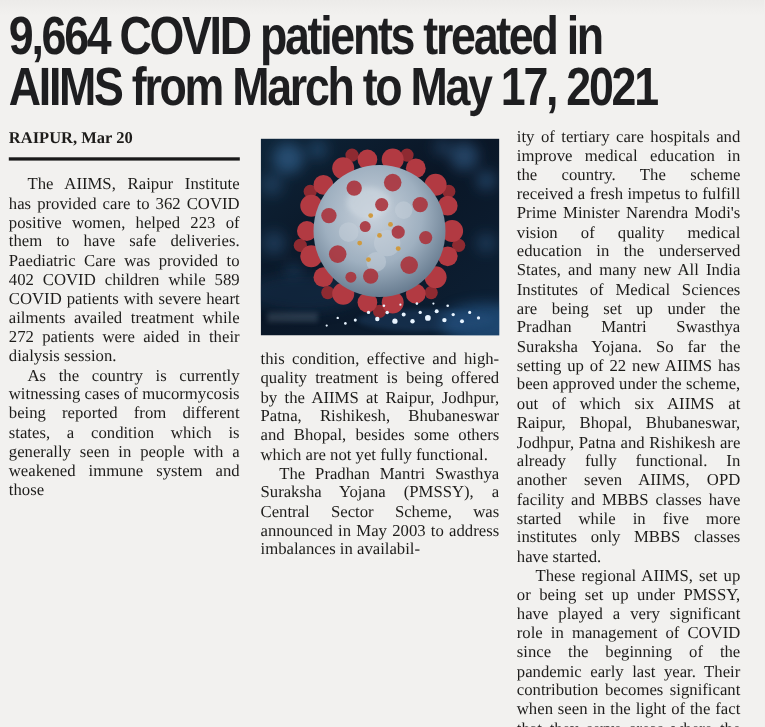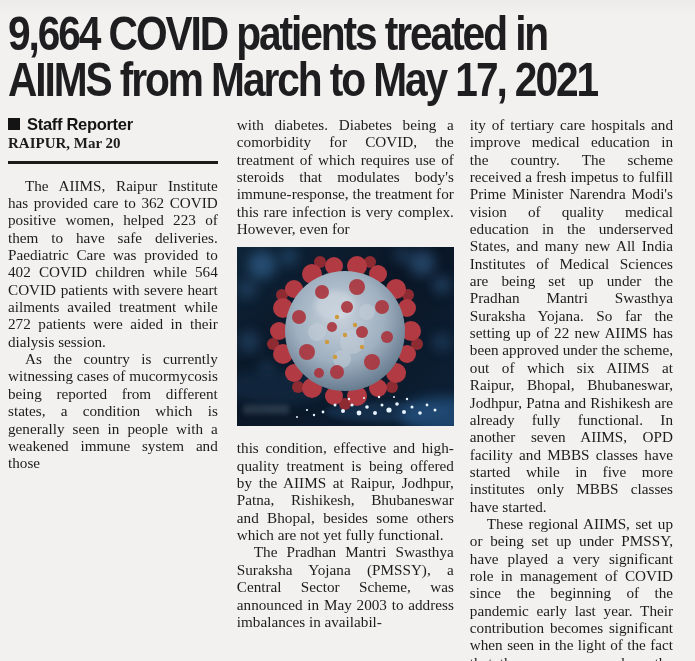--- a/index.html
+++ b/index.html
@@ -89,30 +89,28 @@
 
   <h1 class="headline">
     <span>9,664 COVID patients treated in</span>
     <span>AIIMS from March to May 17, 2021</span>
   </h1>
 
   <div class="columns">
 
     <div class="col col1">
       <div class="byline-block">
-        <div class="byline"><span class="sq"></span><span>Staff Reporter</span></div>
         <div class="dateline">RAIPUR, Mar 20</div>
         <div class="rule"></div>
       </div>
-      <p class="ind">The AIIMS, Raipur Institute has provided care to 362 COVID positive women, helped 223 of them to have safe deliveries. Paediatric Care was provided to 402 COVID children while 564 COVID patients with severe heart ailments availed treatment while 272 patients were aided in their dialysis session.</p>
+      <p class="ind">The AIIMS, Raipur Institute has provided care to 362 COVID positive women, helped 223 of them to have safe deliveries. Paediatric Care was provided to 402 COVID children while 589 COVID patients with severe heart ailments availed treatment while 272 patients were aided in their dialysis session.</p>
       <p class="ind">As the country is currently witnessing cases of mucormycosis being reported from different states, a condition which is generally seen in people with a weakened immune system and those</p>
     </div>
 
     <div class="col col2">
-      <p>with diabetes. Diabetes being a comorbidity for COVID, the treatment of which requires use of steroids that modulates body's immune-response, the treatment for this rare infection is very complex. However, even for</p>
 
       <figure class="photo">
         <svg width="217" height="179" viewBox="0 0 217 179" xmlns="http://www.w3.org/2000/svg">
           <defs>
             <linearGradient id="bg" x1="0" y1="0" x2="1" y2="1">
               <stop offset="0" stop-color="#0e2438"></stop>
               <stop offset=".45" stop-color="#0a1626"></stop>
               <stop offset="1" stop-color="#0d2136"></stop>
             </linearGradient>
             <radialGradient id="vbody" cx=".45" cy=".38" r=".68">

